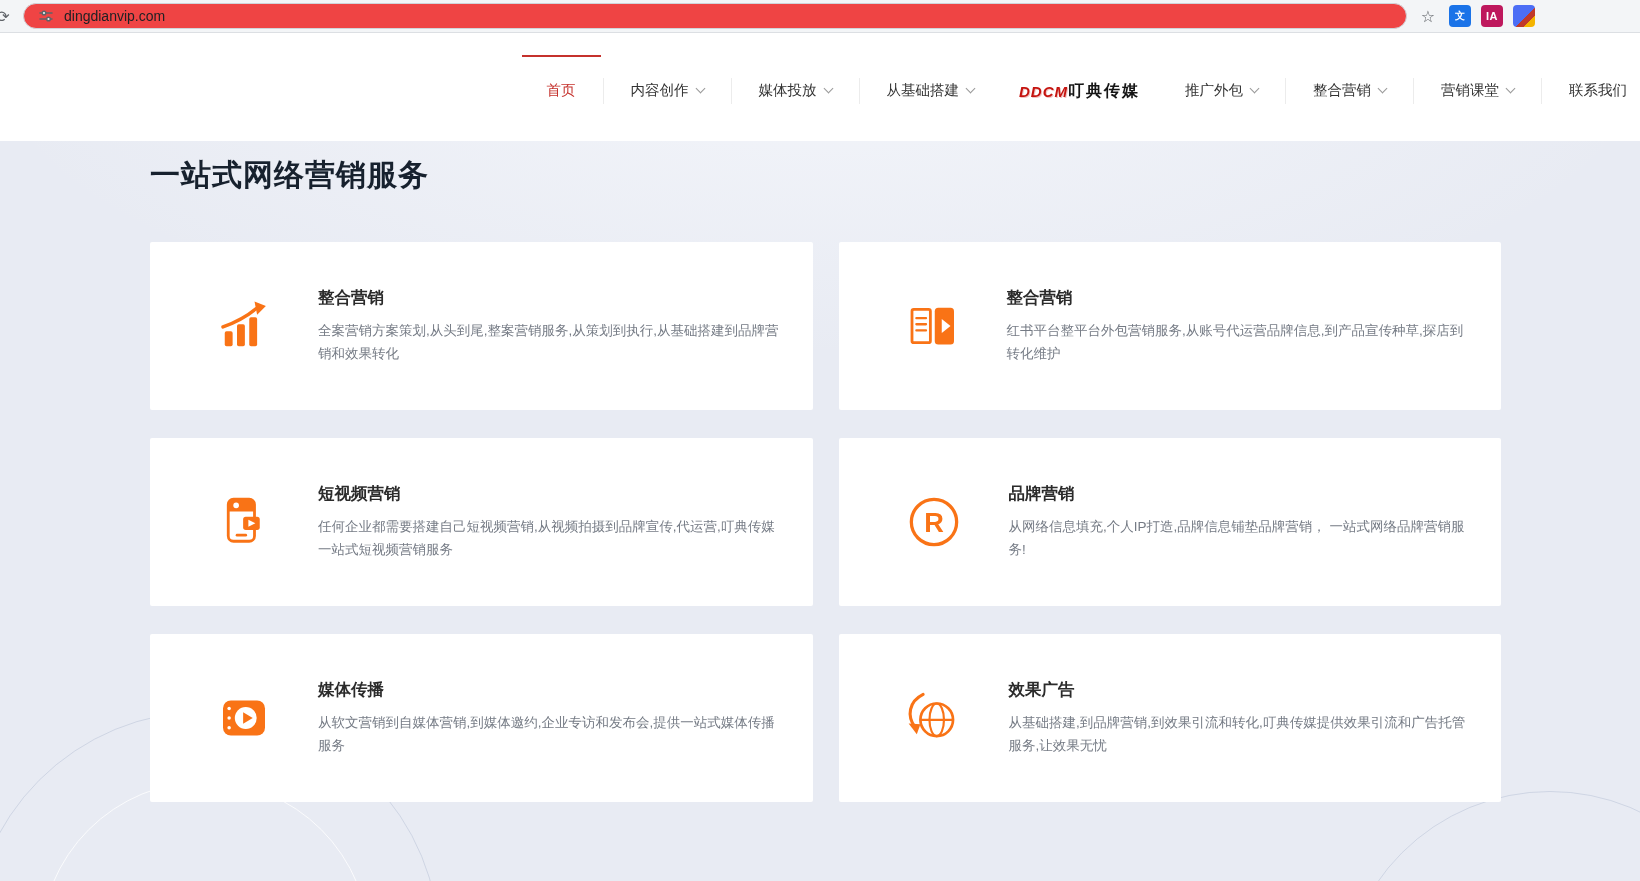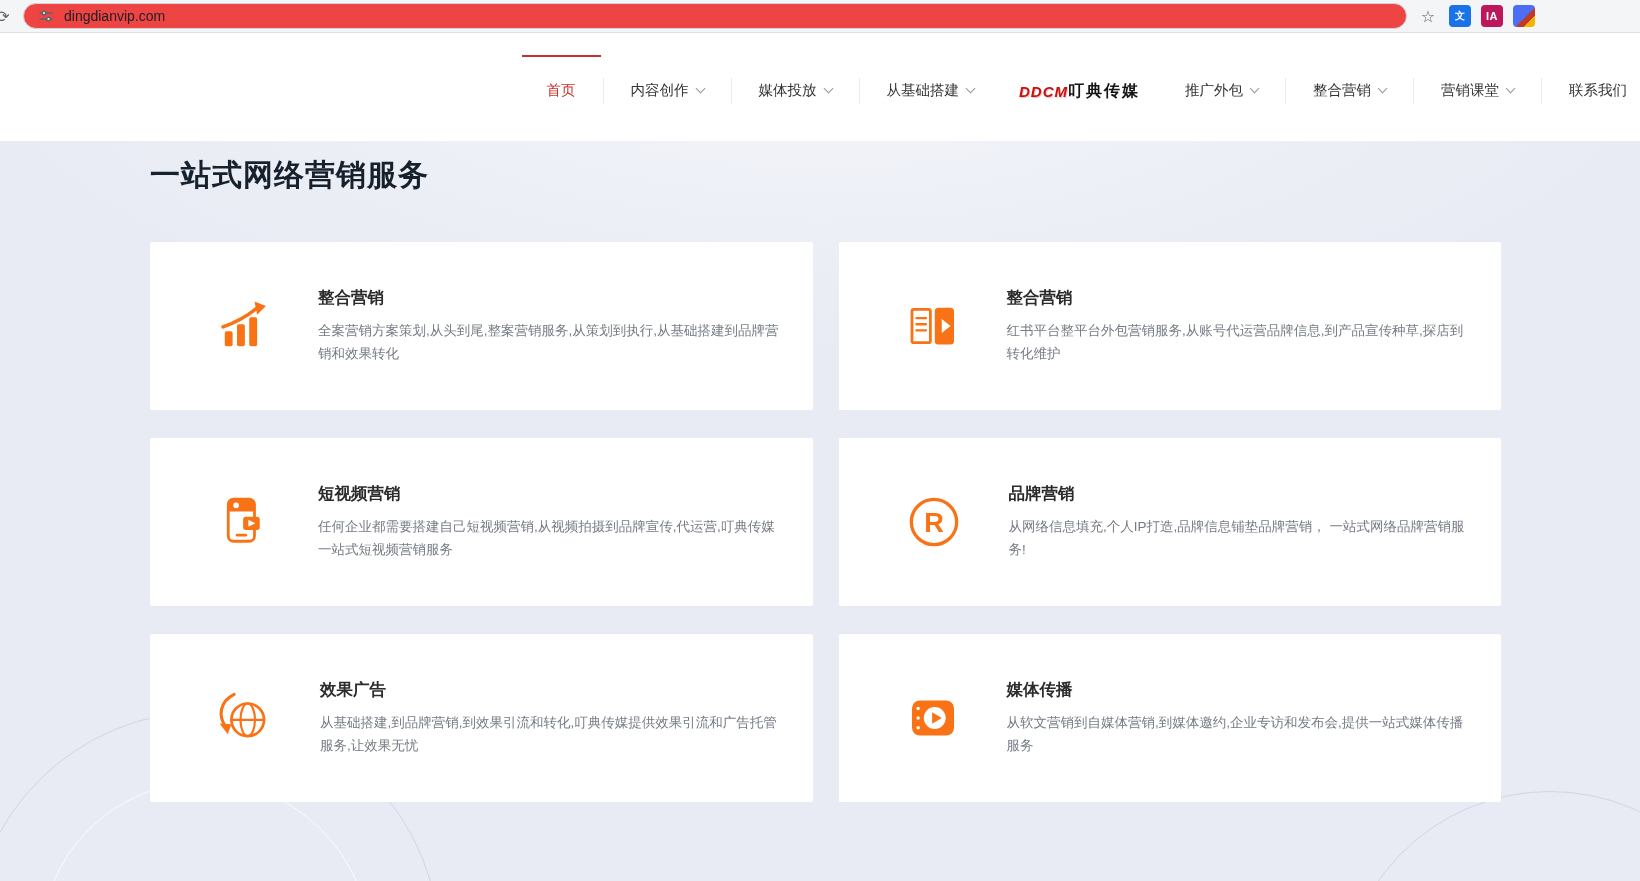--- a/index.html
+++ b/index.html
@@ -237,47 +237,47 @@
         </svg>
       </div>
       <div class="card-body">
         <h3>品牌营销</h3>
         <p>从网络信息填充,个人IP打造,品牌信息铺垫品牌营销， 一站式网络品牌营销服务!</p>
       </div>
     </article>
 
     <article class="card">
       <div class="card-icon">
-        <svg width="58" height="58" viewBox="0 0 64 64">
-          <circle cx="35" cy="34" r="18" fill="none" stroke="#f97316" stroke-width="3"></circle>
-          <ellipse cx="35" cy="34" rx="8" ry="18" fill="none" stroke="#f97316" stroke-width="2.4"></ellipse>
-          <line x1="17" y1="34" x2="53" y2="34" stroke="#f97316" stroke-width="2.4"></line>
-          <path d="M20 6 C4 14 2 30 11 42" fill="none" stroke="#f97316" stroke-width="3.4" stroke-linecap="round"></path>
-          <path d="M4 38 L13 50 L17 39 Z" fill="#f97316"></path>
-        </svg>
-      </div>
-      <div class="card-body">
-        <h3>效果广告</h3>
-        <p>从基础搭建,到品牌营销,到效果引流和转化,叮典传媒提供效果引流和广告托管服务,让效果无忧</p>
-      </div>
-    </article>
-
-    <article class="card">
-      <div class="card-icon">
         <svg width="56" height="56" viewBox="0 0 64 64">
           <rect x="8" y="12" width="48" height="40" rx="9" fill="#f97316"></rect>
           <g fill="#ffffff">
             <circle cx="15" cy="21" r="2"></circle>
             <circle cx="15" cy="32" r="2"></circle>
             <circle cx="15" cy="43" r="2"></circle>
           </g>
           <circle cx="34" cy="32" r="12.5" fill="#ffffff"></circle>
           <path d="M31 25.5 L42 32 L31 38.5 Z" fill="#f97316"></path>
         </svg>
       </div>
       <div class="card-body">
         <h3>媒体传播</h3>
         <p>从软文营销到自媒体营销,到媒体邀约,企业专访和发布会,提供一站式媒体传播服务</p>
       </div>
     </article>
 
+    <article class="card">
+      <div class="card-icon">
+        <svg width="58" height="58" viewBox="0 0 64 64">
+          <circle cx="35" cy="34" r="18" fill="none" stroke="#f97316" stroke-width="3"></circle>
+          <ellipse cx="35" cy="34" rx="8" ry="18" fill="none" stroke="#f97316" stroke-width="2.4"></ellipse>
+          <line x1="17" y1="34" x2="53" y2="34" stroke="#f97316" stroke-width="2.4"></line>
+          <path d="M20 6 C4 14 2 30 11 42" fill="none" stroke="#f97316" stroke-width="3.4" stroke-linecap="round"></path>
+          <path d="M4 38 L13 50 L17 39 Z" fill="#f97316"></path>
+        </svg>
+      </div>
+      <div class="card-body">
+        <h3>效果广告</h3>
+        <p>从基础搭建,到品牌营销,到效果引流和转化,叮典传媒提供效果引流和广告托管服务,让效果无忧</p>
+      </div>
+    </article>
+
   </section>
 </main>
 
 </body></html>

